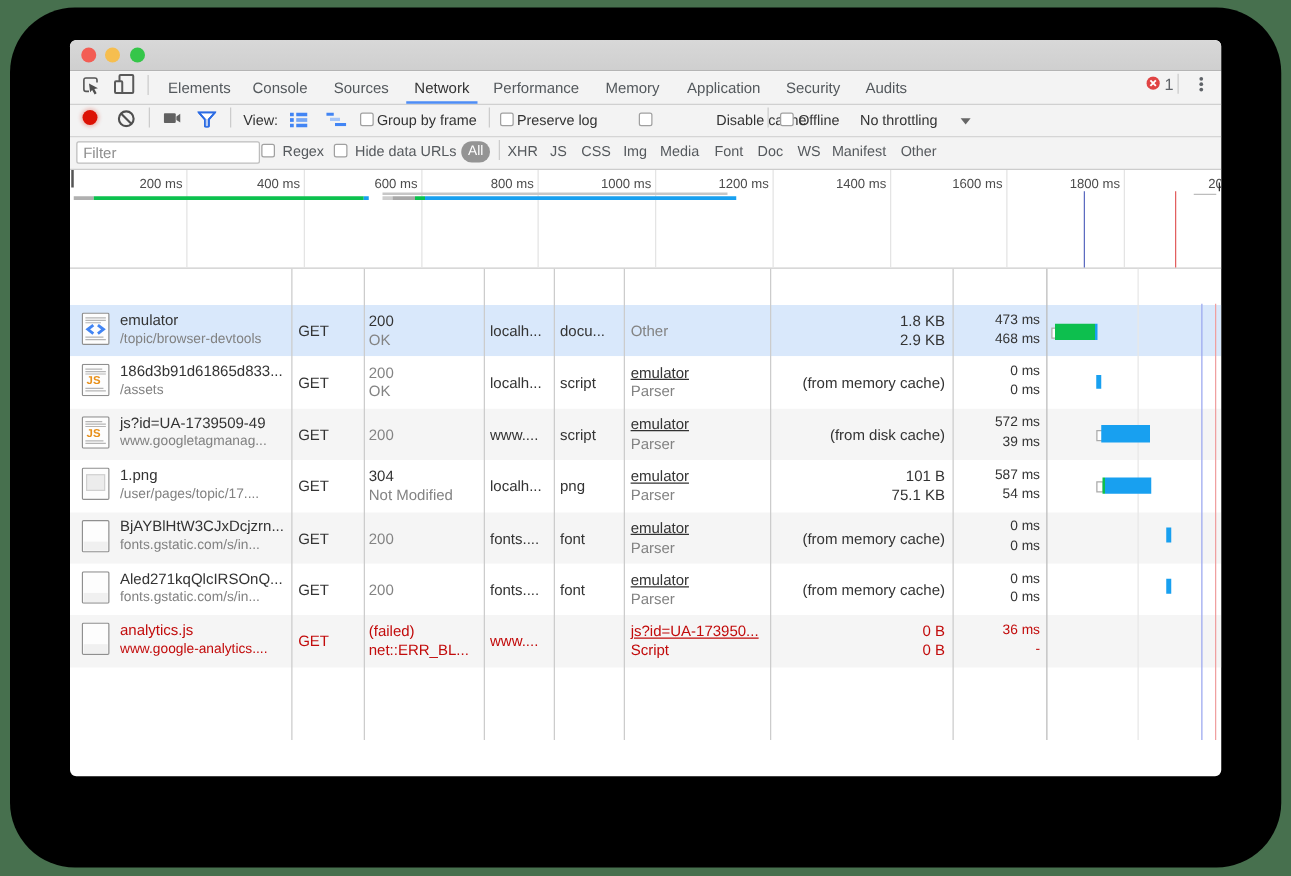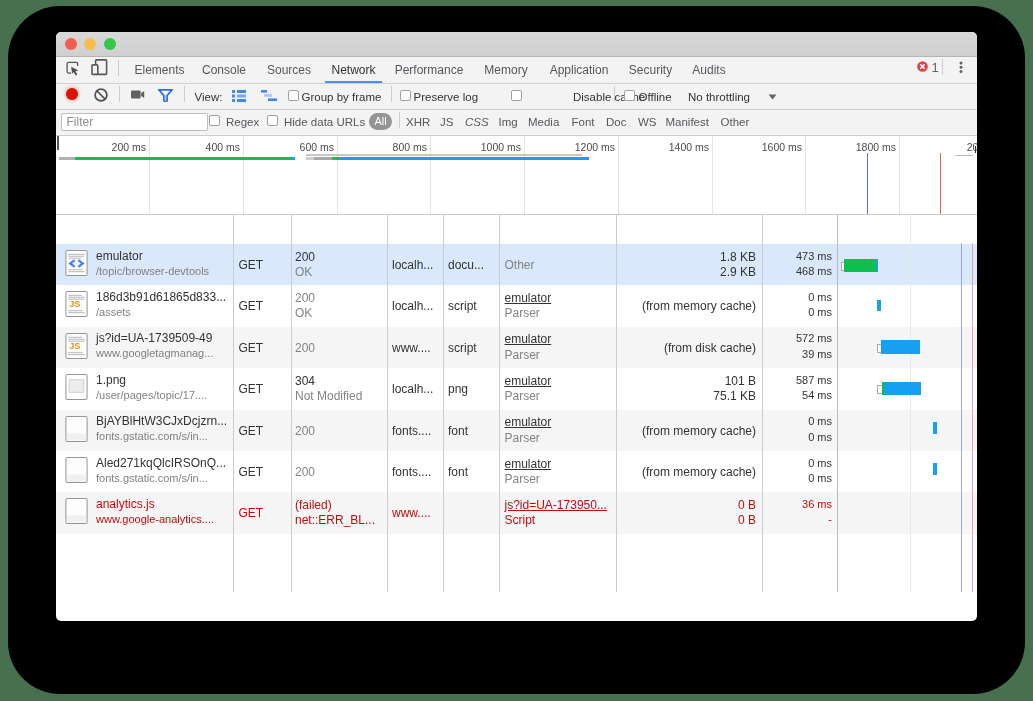--- a/index.html
+++ b/index.html
@@ -142,21 +142,21 @@
   <div id="filterbar">
     <div class="abs" style="left:4.5px;top:3px;width:140px;height:15px;background:#fff;border:1px solid #bdbdbd;border-radius:2px;font-size:12px;color:#8e8e8e;padding:1px 0 0 5px;">Filter</div>
     <div class="cb" style="left:153px;top:5px;"></div>
     <div class="ftype" style="left:170px;">Regex</div>
     <div class="cb" style="left:211px;top:5px;"></div>
     <div class="ftype" style="left:228px;">Hide data URLs</div>
     <div class="abs" style="left:313px;top:3px;width:23px;height:17px;background:#949494;border-radius:9px;color:#fff;font-size:11px;text-align:center;line-height:17px;">All</div>
     <div class="sep" style="left:343px;top:2px;height:15.5px;"></div>
     <div class="ftype" style="left:350px;">XHR</div>
     <div class="ftype" style="left:384px;">JS</div>
-    <div class="ftype" style="left:409px;font-style:italic;">CSS</div>
+    <div class="ftype" style="left:409px;">CSS</div>
     <div class="ftype" style="left:442.5px;">Img</div>
     <div class="ftype" style="left:472px;">Media</div>
     <div class="ftype" style="left:515.5px;">Font</div>
     <div class="ftype" style="left:550px;">Doc</div>
     <div class="ftype" style="left:582px;">WS</div>
     <div class="ftype" style="left:609.5px;">Manifest</div>
     <div class="ftype" style="left:664.5px;">Other</div>
   </div>
 
   <div id="overview">

